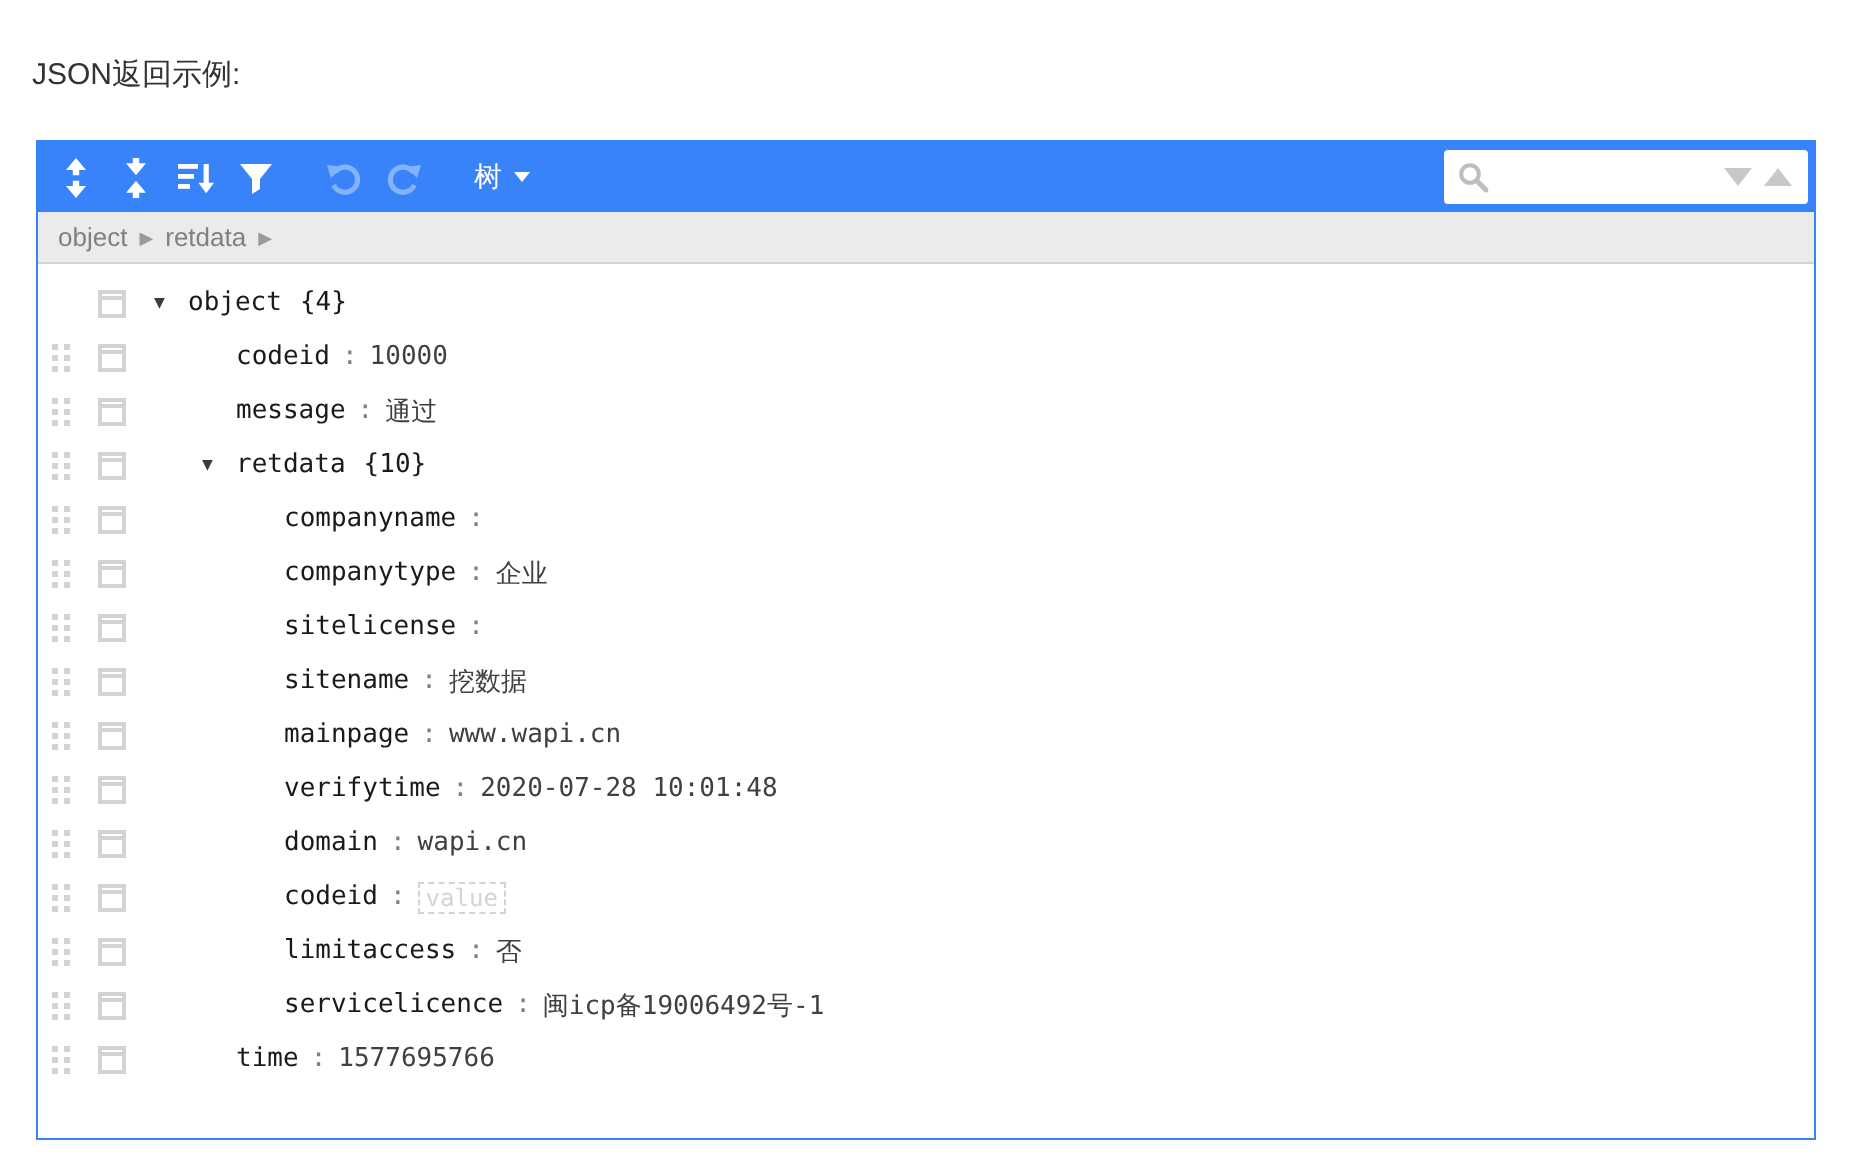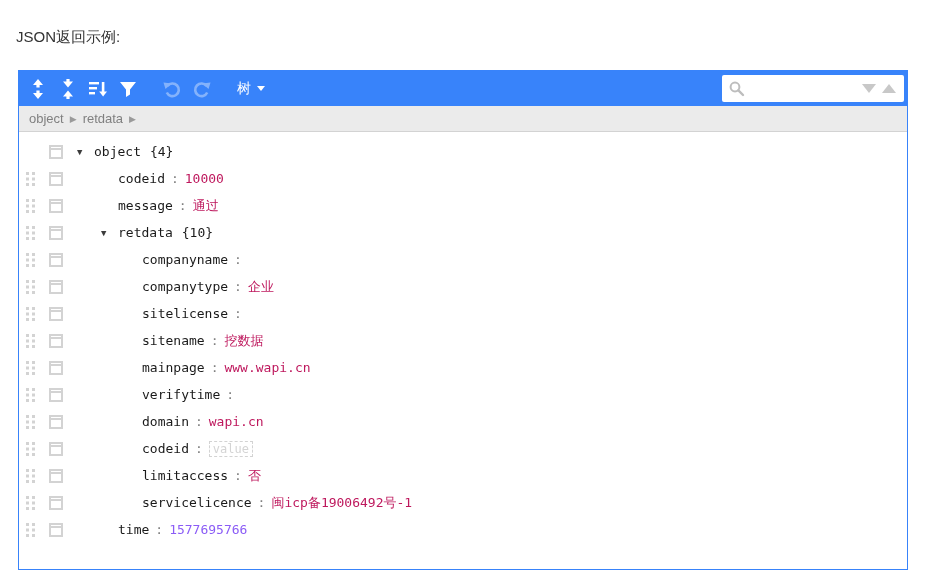--- a/index.html
+++ b/index.html
@@ -50,22 +50,22 @@
   .ctx  { width:14px; height:14px; margin-left:12px; flex:none; border:2px solid #d3d3d3;
           position:relative; cursor:pointer; background:#fff; }
   .ctx::after { content:""; position:absolute; left:0; right:0; top:1px; height:2px;
                 background:#d3d3d3; }
   .indent { flex:none; margin-left:14px; }
   .tri { width:17px; flex:none; font-size:9px; color:#3c3c3c; cursor:pointer; }
   .key { color:#1a1a1a; cursor:text; white-space:pre; }
   .count { color:#1a1a1a; margin-left:9px; }
   .sep { color:#808080; margin:0 6px; }
   .val { cursor:text; white-space:pre; }
-  .vt-string { color:#be185d; }
-  .vt-number { color:#8b5cf6; }
+  .vt-string { color:#404040; }
+  .vt-number { color:#404040; }
   .vt-empty  { color:#d4d4d4; border:1px dashed #d3d3d3; padding:0 3px; font-size:12px; }
 </style>
 </head>
 <body>
 
 <div class="page-title">JSON返回示例:</div>
 
 <div class="editor">
 
   <div class="toolbar">
@@ -314,20 +314,21 @@
         <rect x="0" y="11" width="3" height="3"></rect>
             <rect x="6" y="11" width="3" height="3"></rect>
       </svg>
     </span>
     <span class="ctx"></span>
     <span class="indent" style="width: 48px;"></span>
     <span class="tri" style="visibility: hidden;">▼</span>
     <span class="key">verifytime</span>
 
     <span class="sep">:</span>
+    <span class="val vt-string">2020-07-28 10:01:48</span>
   </div>
       <div class="row">
     <span class="drag">
       <svg width="9" height="14" viewBox="0 0 9 14" fill="#d3d3d3">
         <rect x="0" y="0" width="3" height="3"></rect>
             <rect x="6" y="0" width="3" height="3"></rect>
         <rect x="0" y="5.5" width="3" height="3"></rect>
             <rect x="6" y="5.5" width="3" height="3"></rect>
         <rect x="0" y="11" width="3" height="3"></rect>
             <rect x="6" y="11" width="3" height="3"></rect>

